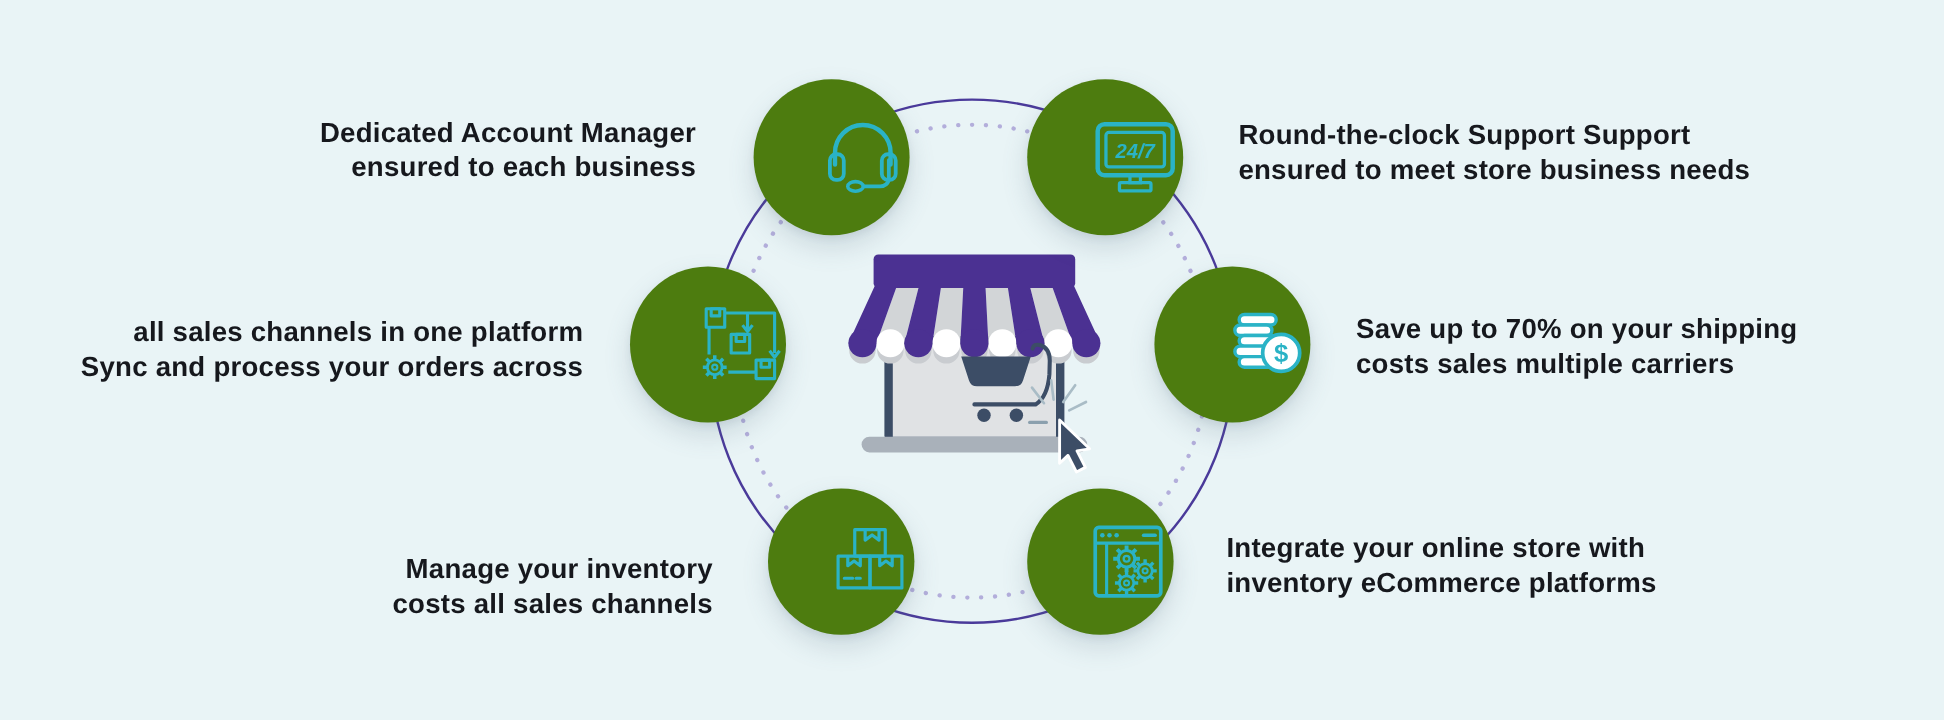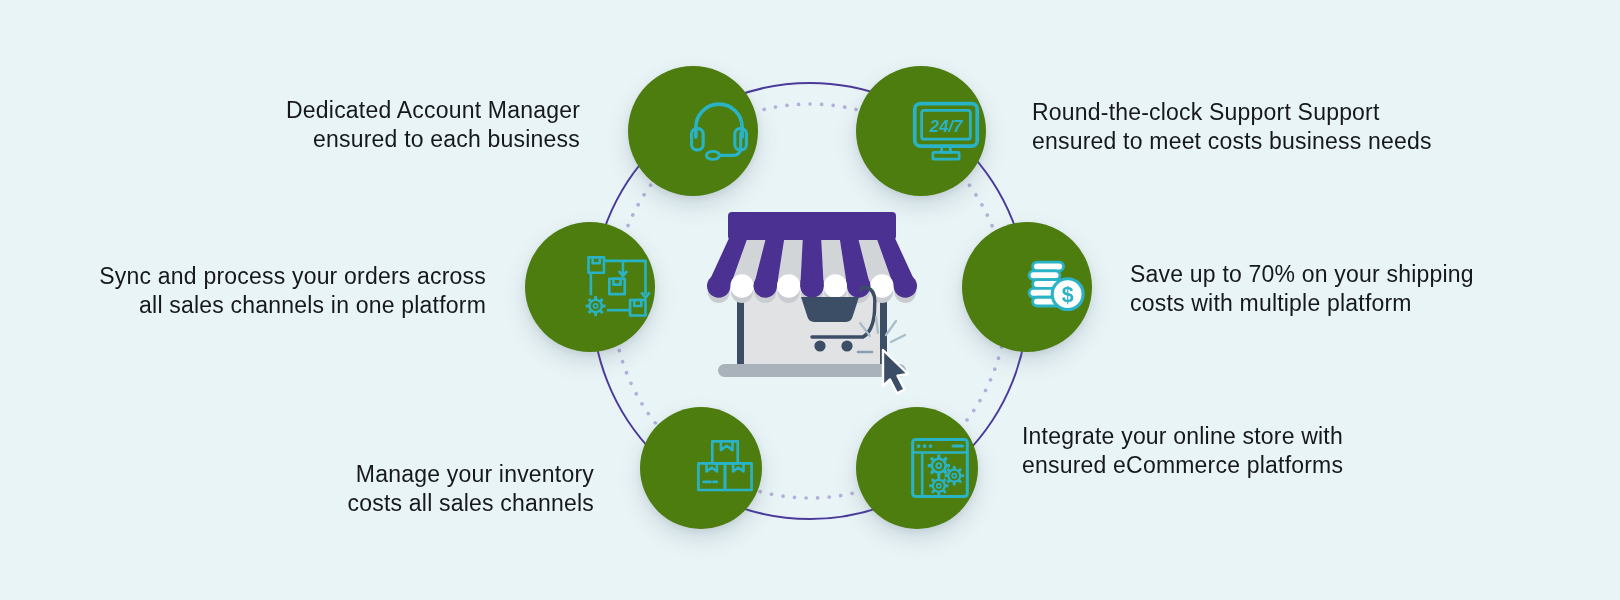--- a/index.html
+++ b/index.html
@@ -11,21 +11,21 @@
   .stage{position:relative;width:1620px;height:600px;background:#e9f4f6;}
   .rings{position:absolute;left:0;top:0;width:1620px;height:600px;}
   .store-svg{position:absolute;left:620px;top:200px;width:384px;height:200px;}
   .bubble{
     position:absolute;background:#4d7c0f;border-radius:50%;
     display:flex;align-items:center;justify-content:flex-end;
     box-shadow:0 10px 22px rgba(84,108,128,.20),0 3px 6px rgba(84,108,128,.10);
   }
   .bubble svg{display:block;}
   .label{
-    position:absolute;color:#16181d;font-weight:400;
+    position:absolute;color:#16181d;font-weight:700;
     font-size:23px;line-height:29px;letter-spacing:.2px;white-space:nowrap;
   }
   .label.align-right{text-align:right;}
   .label.align-left{text-align:left;}
   .hidden-defs{position:absolute;width:0;height:0;overflow:hidden;}
 </style>
 </head>
 <body>
 
 <div class="stage">
@@ -190,36 +190,36 @@
     </svg>
   </div>
 
   <div class="label align-right" style="right:1040px;top:96px;">
     <div>Dedicated Account Manager</div>
     <div>ensured to each business</div>
   </div>
 
   <div class="label align-left" style="left:1032px;top:98px;">
     <div>Round-the-clock Support Support</div>
-    <div>ensured to meet costs business needs</div>
+    <div>ensured to meet store business needs</div>
   </div>
 
   <div class="label align-right" style="right:1134px;top:262px;">
+    <div>all sales channels in one platform</div>
     <div>Sync and process your orders across</div>
-    <div>all sales channels in one platform</div>
   </div>
 
   <div class="label align-left" style="left:1130px;top:260px;">
     <div>Save up to 70% on your shipping</div>
-    <div>costs with multiple platform</div>
+    <div>costs sales multiple carriers</div>
   </div>
 
   <div class="label align-right" style="right:1026px;top:460px;">
     <div>Manage your inventory</div>
     <div>costs all sales channels</div>
   </div>
 
-  <div class="label align-left" style="left:1022px;top:422px;">
+  <div class="label align-left" style="left:1022px;top:442px;">
     <div>Integrate your online store with</div>
-    <div>ensured eCommerce platforms</div>
+    <div>inventory eCommerce platforms</div>
   </div>
 
 </div>
 
 </body></html>

